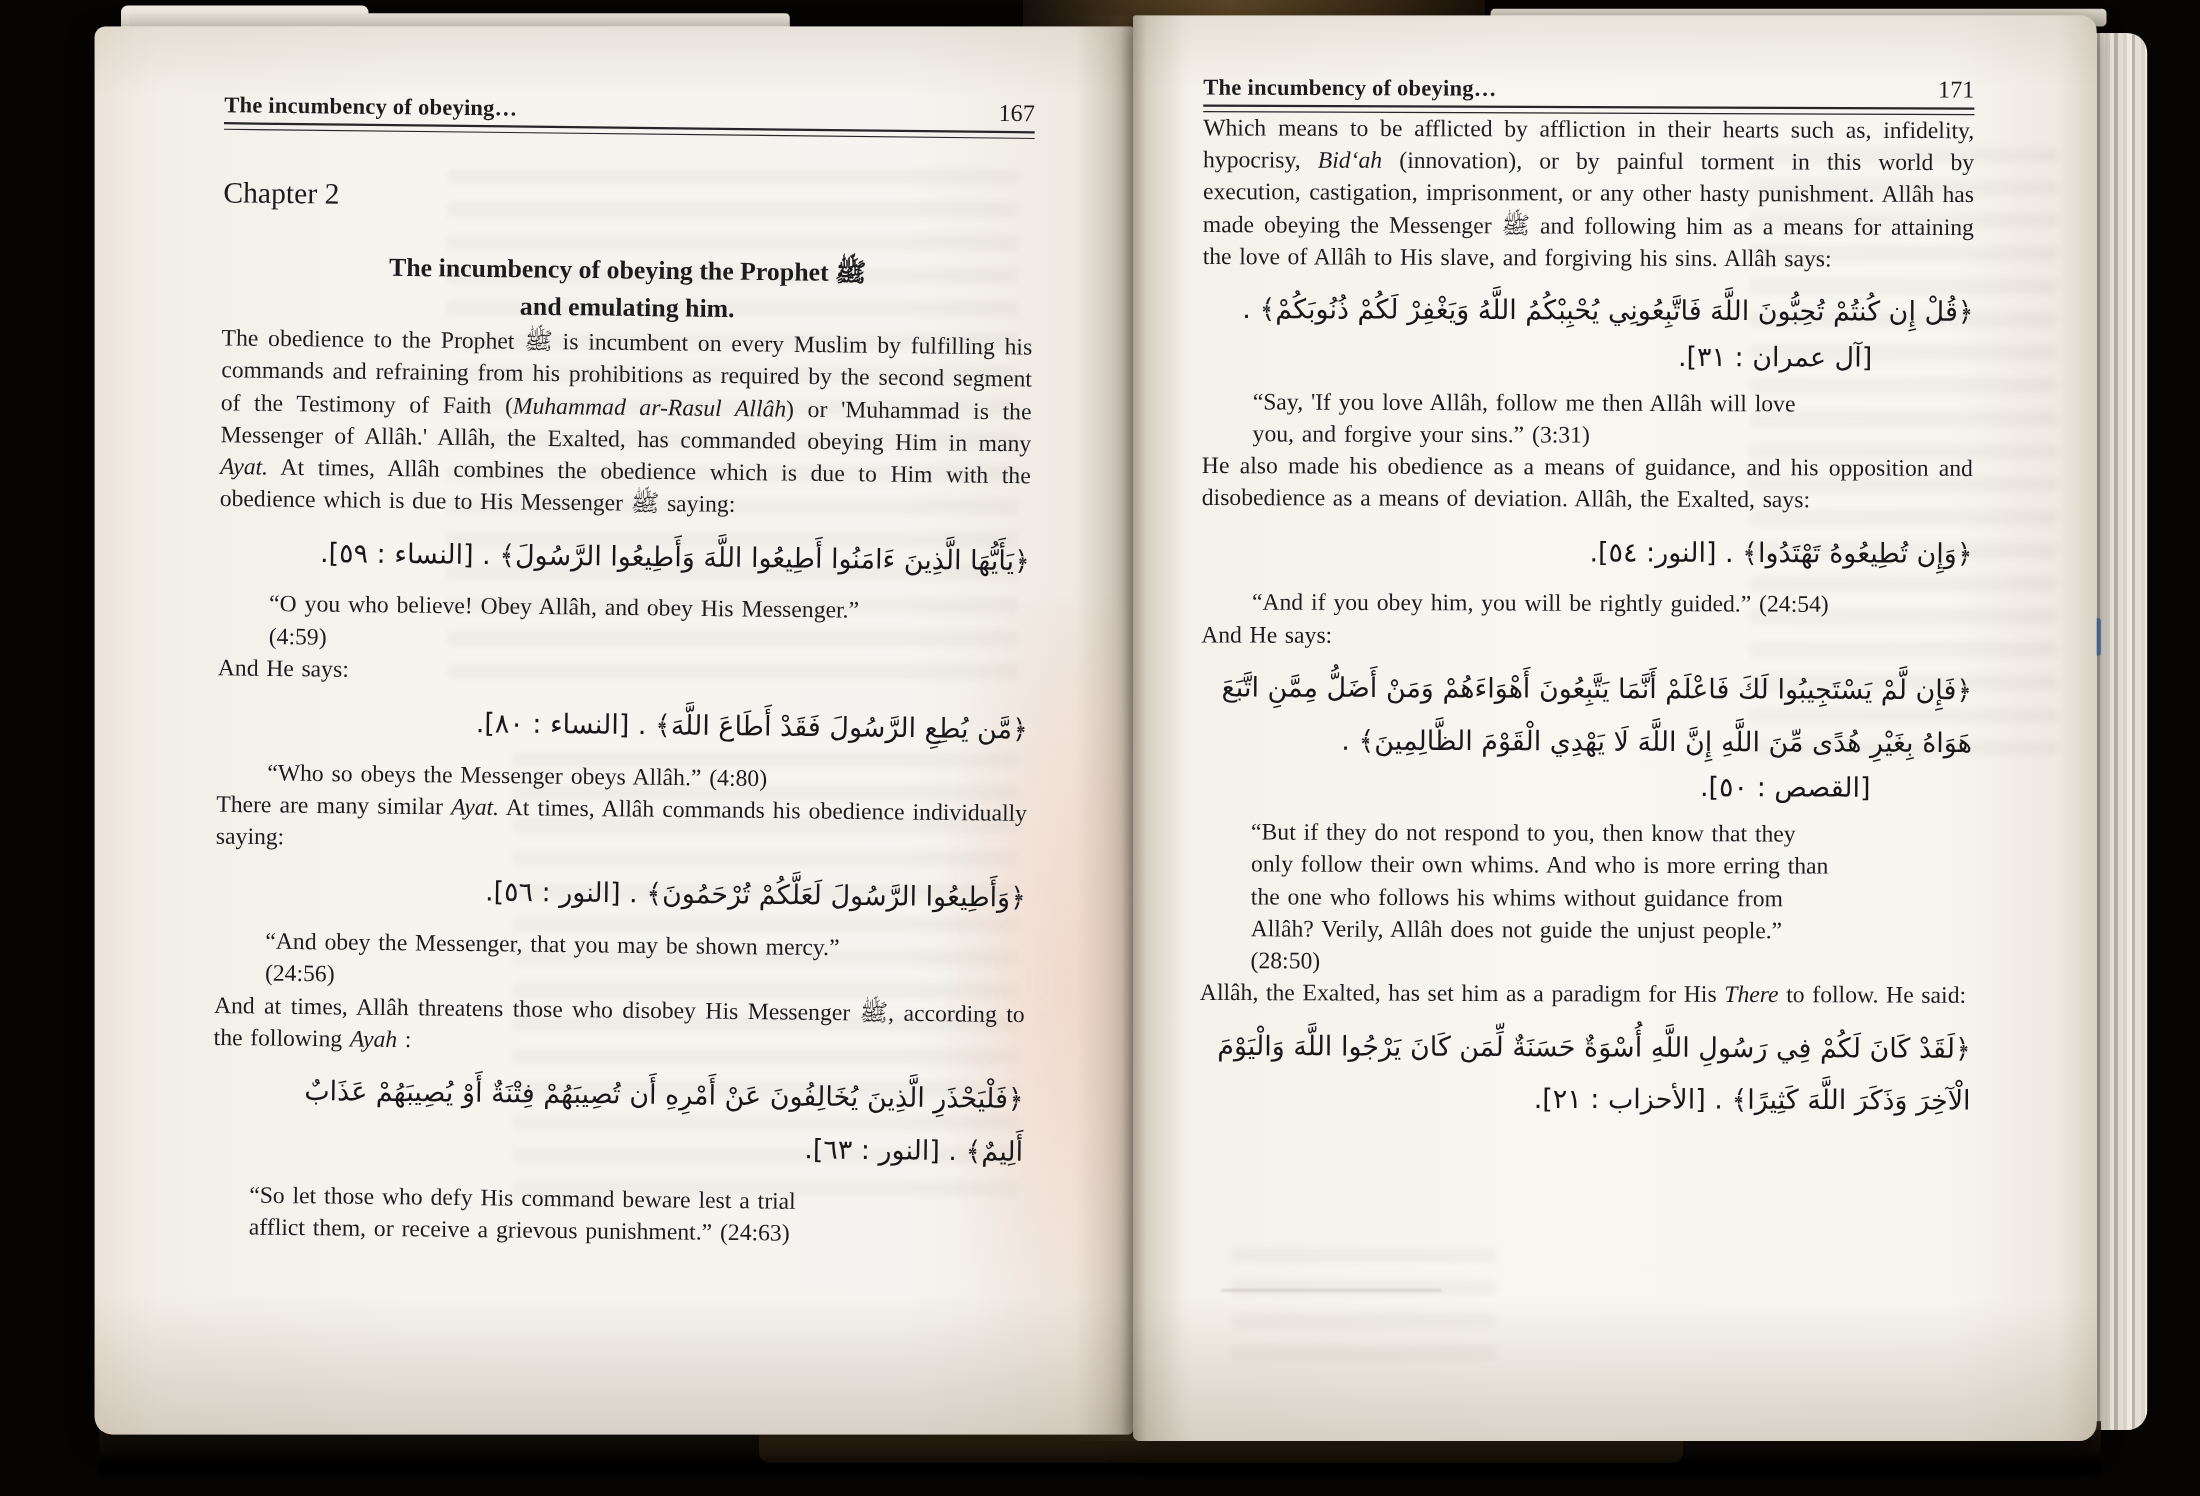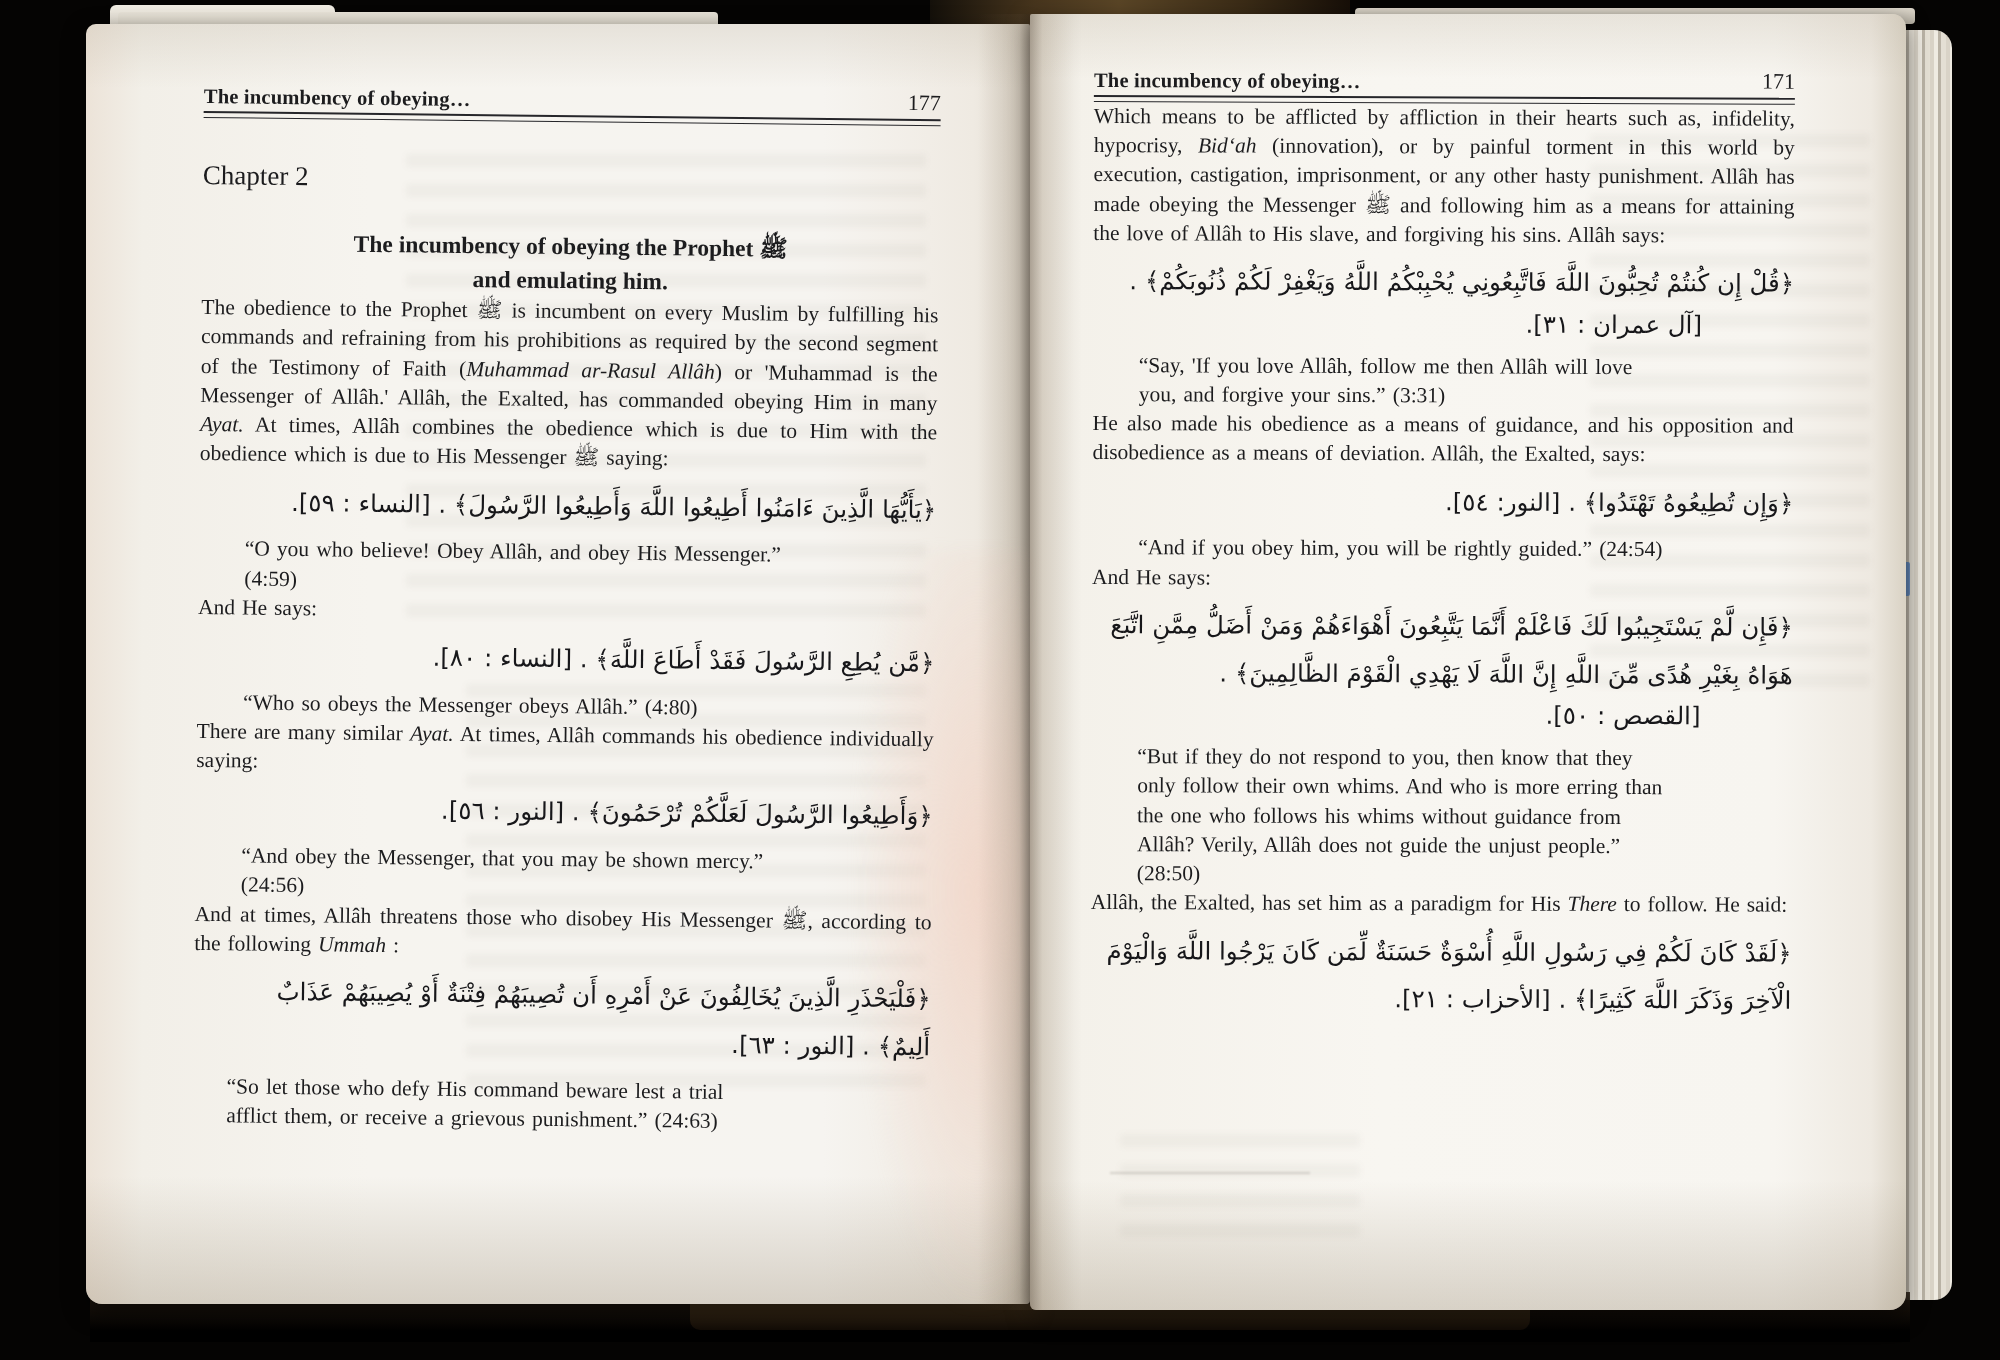--- a/index.html
+++ b/index.html
@@ -70,21 +70,21 @@
 <div class="edge blue-mark"></div>
 <div class="edge under-shadow"></div>
 <div class="edge cover-bottom"></div>
 
 <div class="page page-left">
   <div class="ghost" style="left:320px;top:130px;width:520px;height:480px;"></div>
   <div class="ghost" style="left:380px;top:660px;width:460px;height:420px;"></div>
   <div class="content contentL">
     <div class="pg-header">
       <span class="title">The incumbency of obeying…</span>
-      <span class="pgnum">177</span>
+      <span class="pgnum">167</span>
     </div>
     <div class="hrule"></div>
 
     <div class="chapter">Chapter 2</div>
 
     <div class="chap-title">
       <div>The incumbency of obeying the Prophet ﷺ</div>
       <div>and emulating him.</div>
     </div>
 
@@ -98,21 +98,21 @@
 
     <div class="arabic">﴿مَّن يُطِعِ الرَّسُولَ فَقَدْ أَطَاعَ اللَّهَ﴾ . [النساء : ٨٠].</div>
     <div class="quote">“Who so obeys the Messenger obeys Allâh.” (4:80)</div>
 
     <p class="body j mt-md"><span>There are many similar </span><span class="it">Ayat.</span><span> At times, Allâh  commands his obedience individually saying:</span></p>
 
     <div class="arabic">﴿وَأَطِيعُوا الرَّسُولَ لَعَلَّكُمْ تُرْحَمُونَ﴾ . [النور : ٥٦].</div>
     <div class="quote">“And  obey the Messenger, that you may be shown mercy.”
 (24:56)</div>
 
-    <p class="body j mt-md"><span>And at  times, Allâh threatens those who disobey His Messenger ﷺ, according to the following </span><span class="it">Ummah</span><span> :</span></p>
+    <p class="body j mt-md"><span>And at  times, Allâh threatens those who disobey His Messenger ﷺ, according to the following </span><span class="it">Ayah</span><span> :</span></p>
 
     <div class="arabic">﴿فَلْيَحْذَرِ الَّذِينَ يُخَالِفُونَ عَنْ أَمْرِهِ أَن تُصِيبَهُمْ فِتْنَةٌ أَوْ يُصِيبَهُمْ عَذَابٌ</div>
     <div class="arabic cont">أَلِيمٌ﴾ . [النور : ٦٣].</div>
     <div class="quote tight">“So let  those  who  defy  His  command beware lest a trial
 afflict them, or receive a grievous punishment.” (24:63)</div>
   </div>
 </div>
 
 <div class="page page-right">
   <div class="ghost" style="left:560px;top:120px;width:280px;height:560px;"></div>

